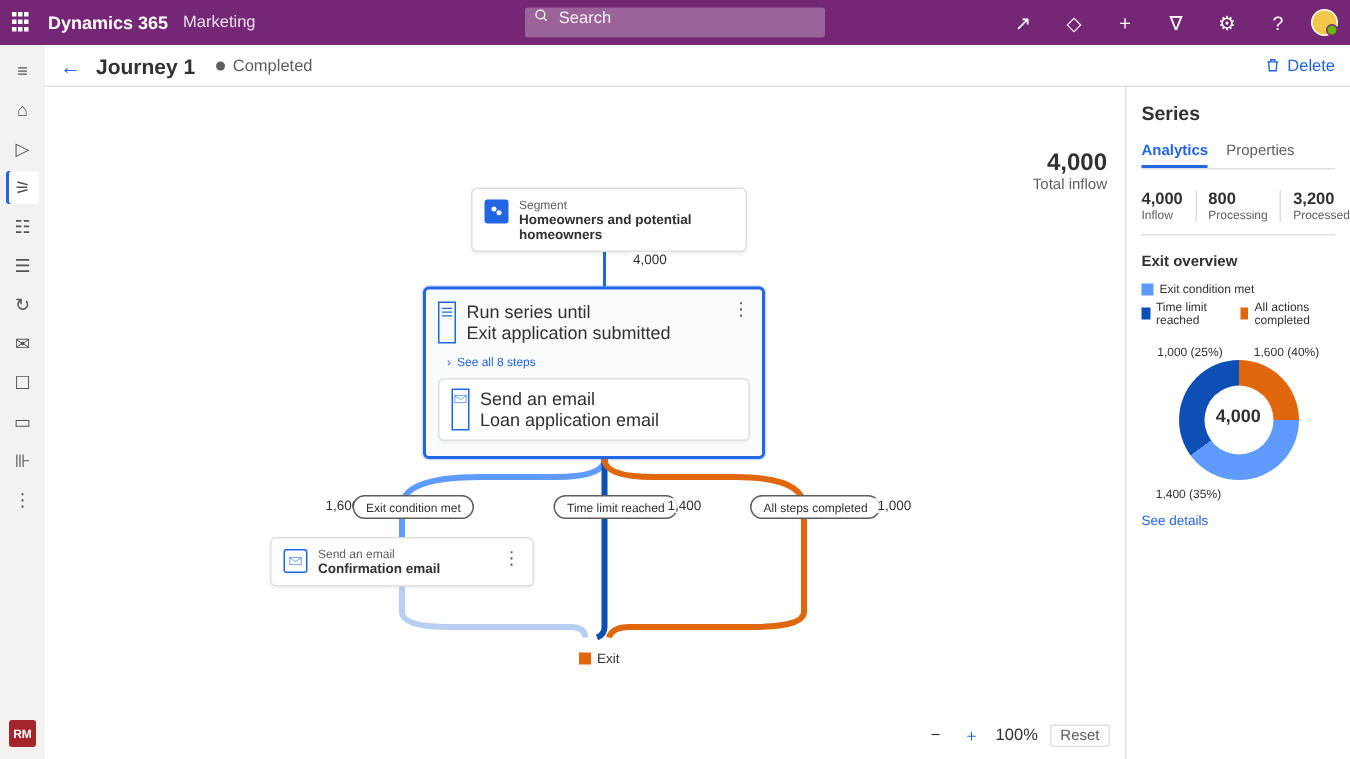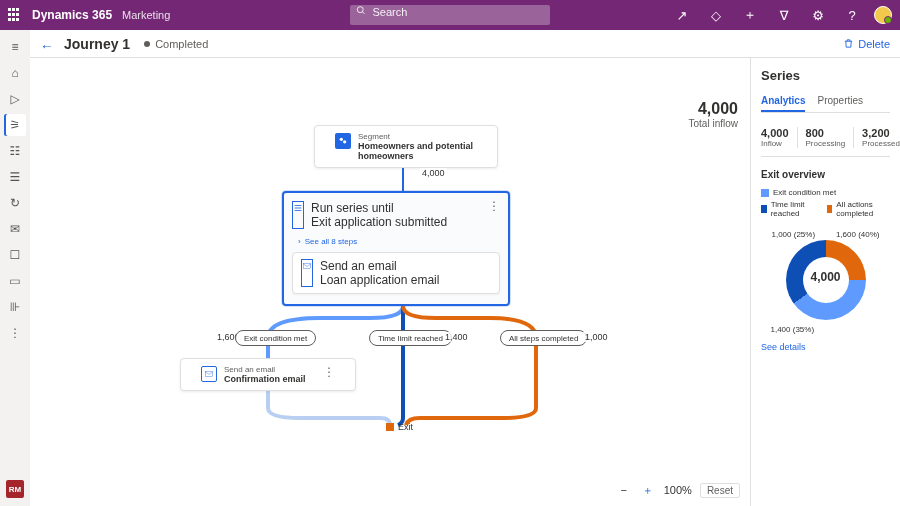--- a/index.html
+++ b/index.html
@@ -44,21 +44,21 @@
   .status-pill { display:flex; align-items:center; gap:5px; font-size:11px; color:var(--text-muted); margin-left:4px;}
   .status-dot { width:6px; height:6px; border-radius:50%; background:#605E5C;}
   .cmd-spacer { flex:1;}
   .delete-btn { display:flex; align-items:center; gap:4px; font-size:11px; color:var(--blue); cursor:pointer;}
   .hdr-metric { position:absolute; right:162px; top:42px; text-align:right; font-size:10px;}
   .hdr-metric .big { font-size:16px; font-weight:600;}
   .hdr-metric .lbl { color:var(--text-muted);}
   .content { flex:1; position:relative; display:flex;}
   .canvas { flex:1; position:relative; overflow:hidden;}
   
-  .node-card { position:absolute; background:#fff; border:1px solid var(--border); border-radius:4px; box-shadow:0 1px 3px rgba(0,0,0,.08); padding:6px 20px; display:flex; gap:7px; align-items:flex-start;}
+  .node-card { position:absolute; background:#fff; border:1px solid var(--border); border-radius:4px; box-shadow:0 1px 3px rgba(0,0,0,.08); padding:6px 8px; display:flex; gap:7px; align-items:flex-start;}
   .node-card.segment { left:284px; top:67px; width:184px;}
   .node-card .nicon { width:16px; height:16px; border-radius:2px; display:flex; align-items:center; justify-content:center; flex-shrink:0; margin-top:1px;}
   .nicon.blue { background:var(--blue); color:#fff;}
   .nicon svg { width:10px; height:10px; fill:#fff;}
   .node-card .meta { font-size:8px; color:var(--text-muted);}
   .node-card .title { font-size:9px; font-weight:600;}
   
   .series { position:absolute; left:252px; top:133px; width:228px; border:2px solid var(--selected-border); border-radius:4px; background:#fafbfd; padding:8px 8px 10px; box-shadow:0 0 0 1px rgba(34,102,227,.2);}
   .series .hdr { display:flex; gap:7px;}
   .series .more { position:absolute; right:8px; top:6px; color:var(--text-muted); cursor:pointer;}
@@ -71,21 +71,21 @@
   .flowcount { position:absolute; font-size:9px; color:var(--text); background:rgba(255,255,255,.8); padding:0 2px;}
   
   .bpill { position:absolute; top:272px; border:1px solid var(--text-muted); border-radius:9px; height:16px; font-size:8px; display:flex; align-items:center; padding:0 8px; background:#fff;}
   .bpill.b1 { left:205px;}
   .bpill.b2 { left:339px;}
   .bpill.b3 { left:470px;}
   
   .node-card.confirm { left:150px; top:300px; width:176px;}
   .node-card.confirm .more { margin-left:auto; color:var(--text-muted);}
   
-  .exit { position:absolute; left:356px; top:364px; display:flex; align-items:center; gap:4px; font-size:9px;}
+  .exit { position:absolute; left:356px; top:376px; display:flex; align-items:center; gap:4px; font-size:9px;}
   .exit .sq { width:8px; height:8px; background:var(--orange);}
   
   .wires { position:absolute; inset:0; pointer-events:none;}
   
   .zoombar { position:absolute; right:10px; bottom:8px; display:flex; align-items:center; gap:8px; font-size:11px; color:var(--text);}
   .zoombar .zbtn { width:16px; height:16px; display:flex; align-items:center; justify-content:center; cursor:pointer;}
   .zoombar .reset { border:1px solid var(--border); color:var(--text-muted); border-radius:2px; padding:1px 6px; font-size:10px; cursor:pointer;}
   
   .panel { width:150px; border-left:1px solid var(--border); padding:10px 10px 0; display:flex; flex-direction:column; gap:8px; font-size:10px;}
   .panel .ptitle { font-size:13px; font-weight:600;}

